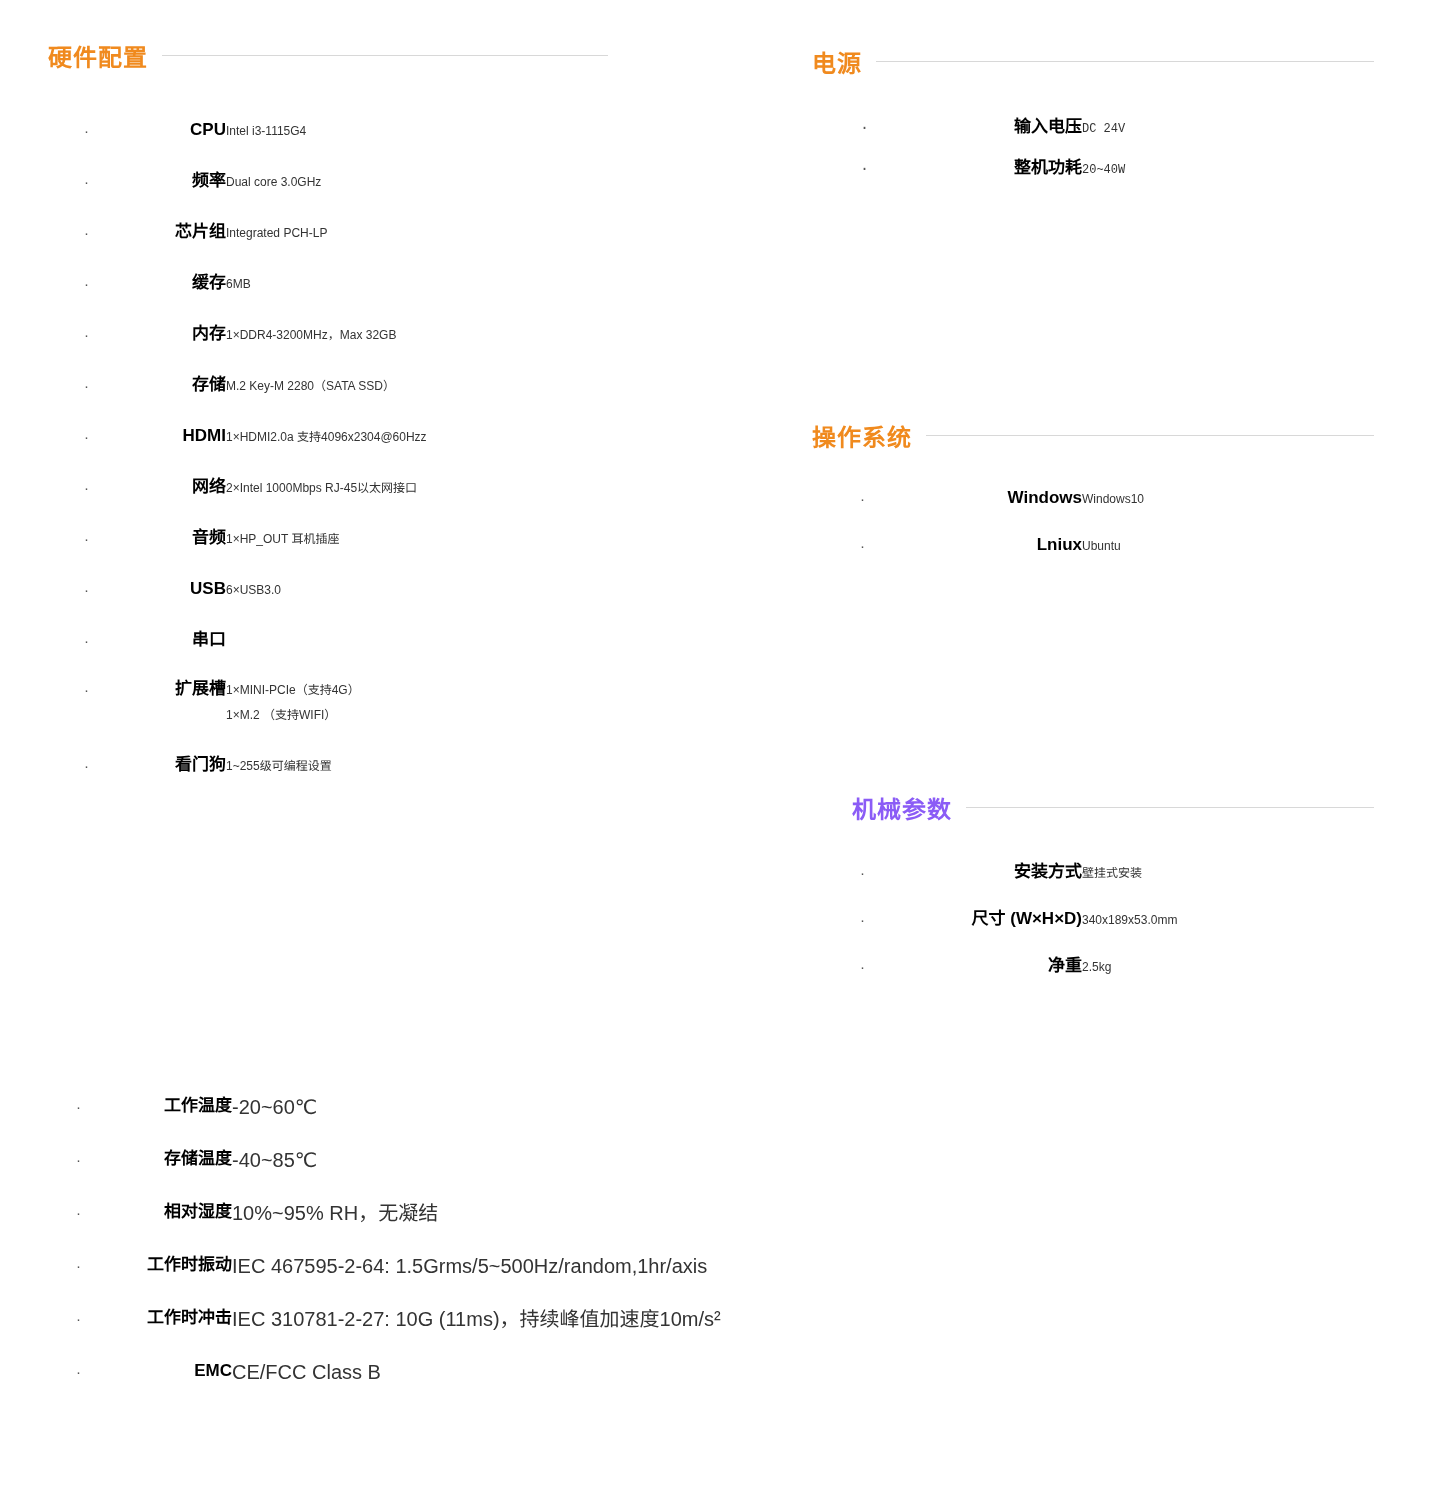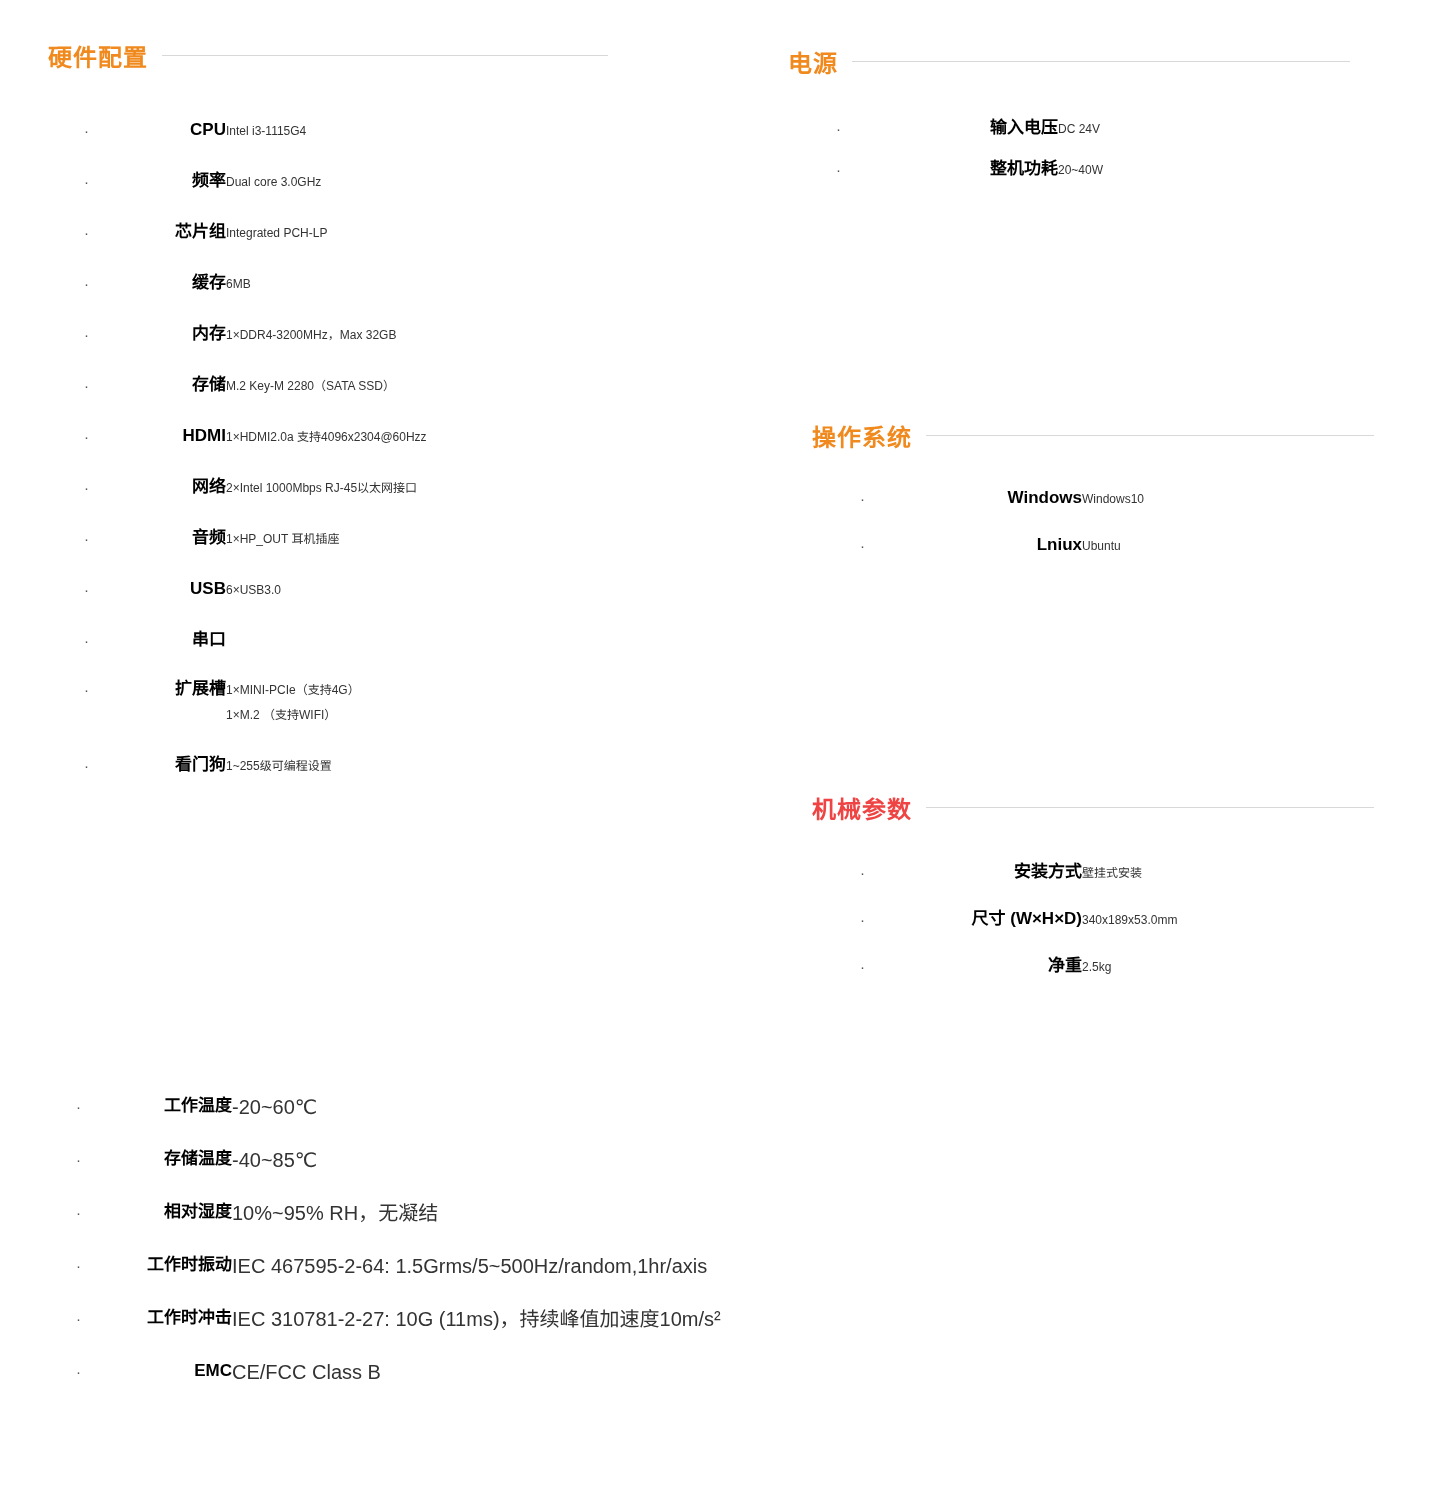--- a/index.html
+++ b/index.html
@@ -84,23 +84,24 @@
     top: 38px;
     width: 560px;
   }
   #hardware-section .spec-list { margin-top: 46px; margin-left: 36px; }
   #hardware-section .spec-label { width: 128px; flex: 0 0 128px; }
   #hardware-section .spec-row { margin-bottom: 26px; }
 
   
   #power-section {
     position: absolute;
-    left: 788px;
+    left: 812px;
     top: 44px;
     width: 562px;
+    font-family: Liberation Mono, monospace;
   }
   #power-section .spec-list { margin-top: 38px; margin-left: 48px; }
   #power-section .spec-label { width: 208px; flex: 0 0 208px; }
   #power-section .spec-row { margin-bottom: 16px; }
 
   
   #os-section {
     position: absolute;
     left: 812px;
     top: 418px;
@@ -245,21 +246,21 @@
       <li class="spec-row">
         <span class="bullet">·</span>
         <span class="spec-label">Lniux</span>
         <span class="spec-value">Ubuntu</span>
       </li>
     </ul>
   </section>
 
   <section id="mechanical-section">
     <div class="section-head">
-      <div class="section-title" style="color: #ef4444;">机械参数</div>
+      <div class="section-title" style="color: #8b5cf6; margin-left: 40px;">机械参数</div>
       <div class="section-rule" style="background: rgb(216, 216, 216);"></div>
     </div>
     <ul class="spec-list">
       <li class="spec-row">
         <span class="bullet">·</span>
         <span class="spec-label">安装方式</span>
         <span class="spec-value">壁挂式安装</span>
       </li>
       <li class="spec-row">
         <span class="bullet">·</span>

